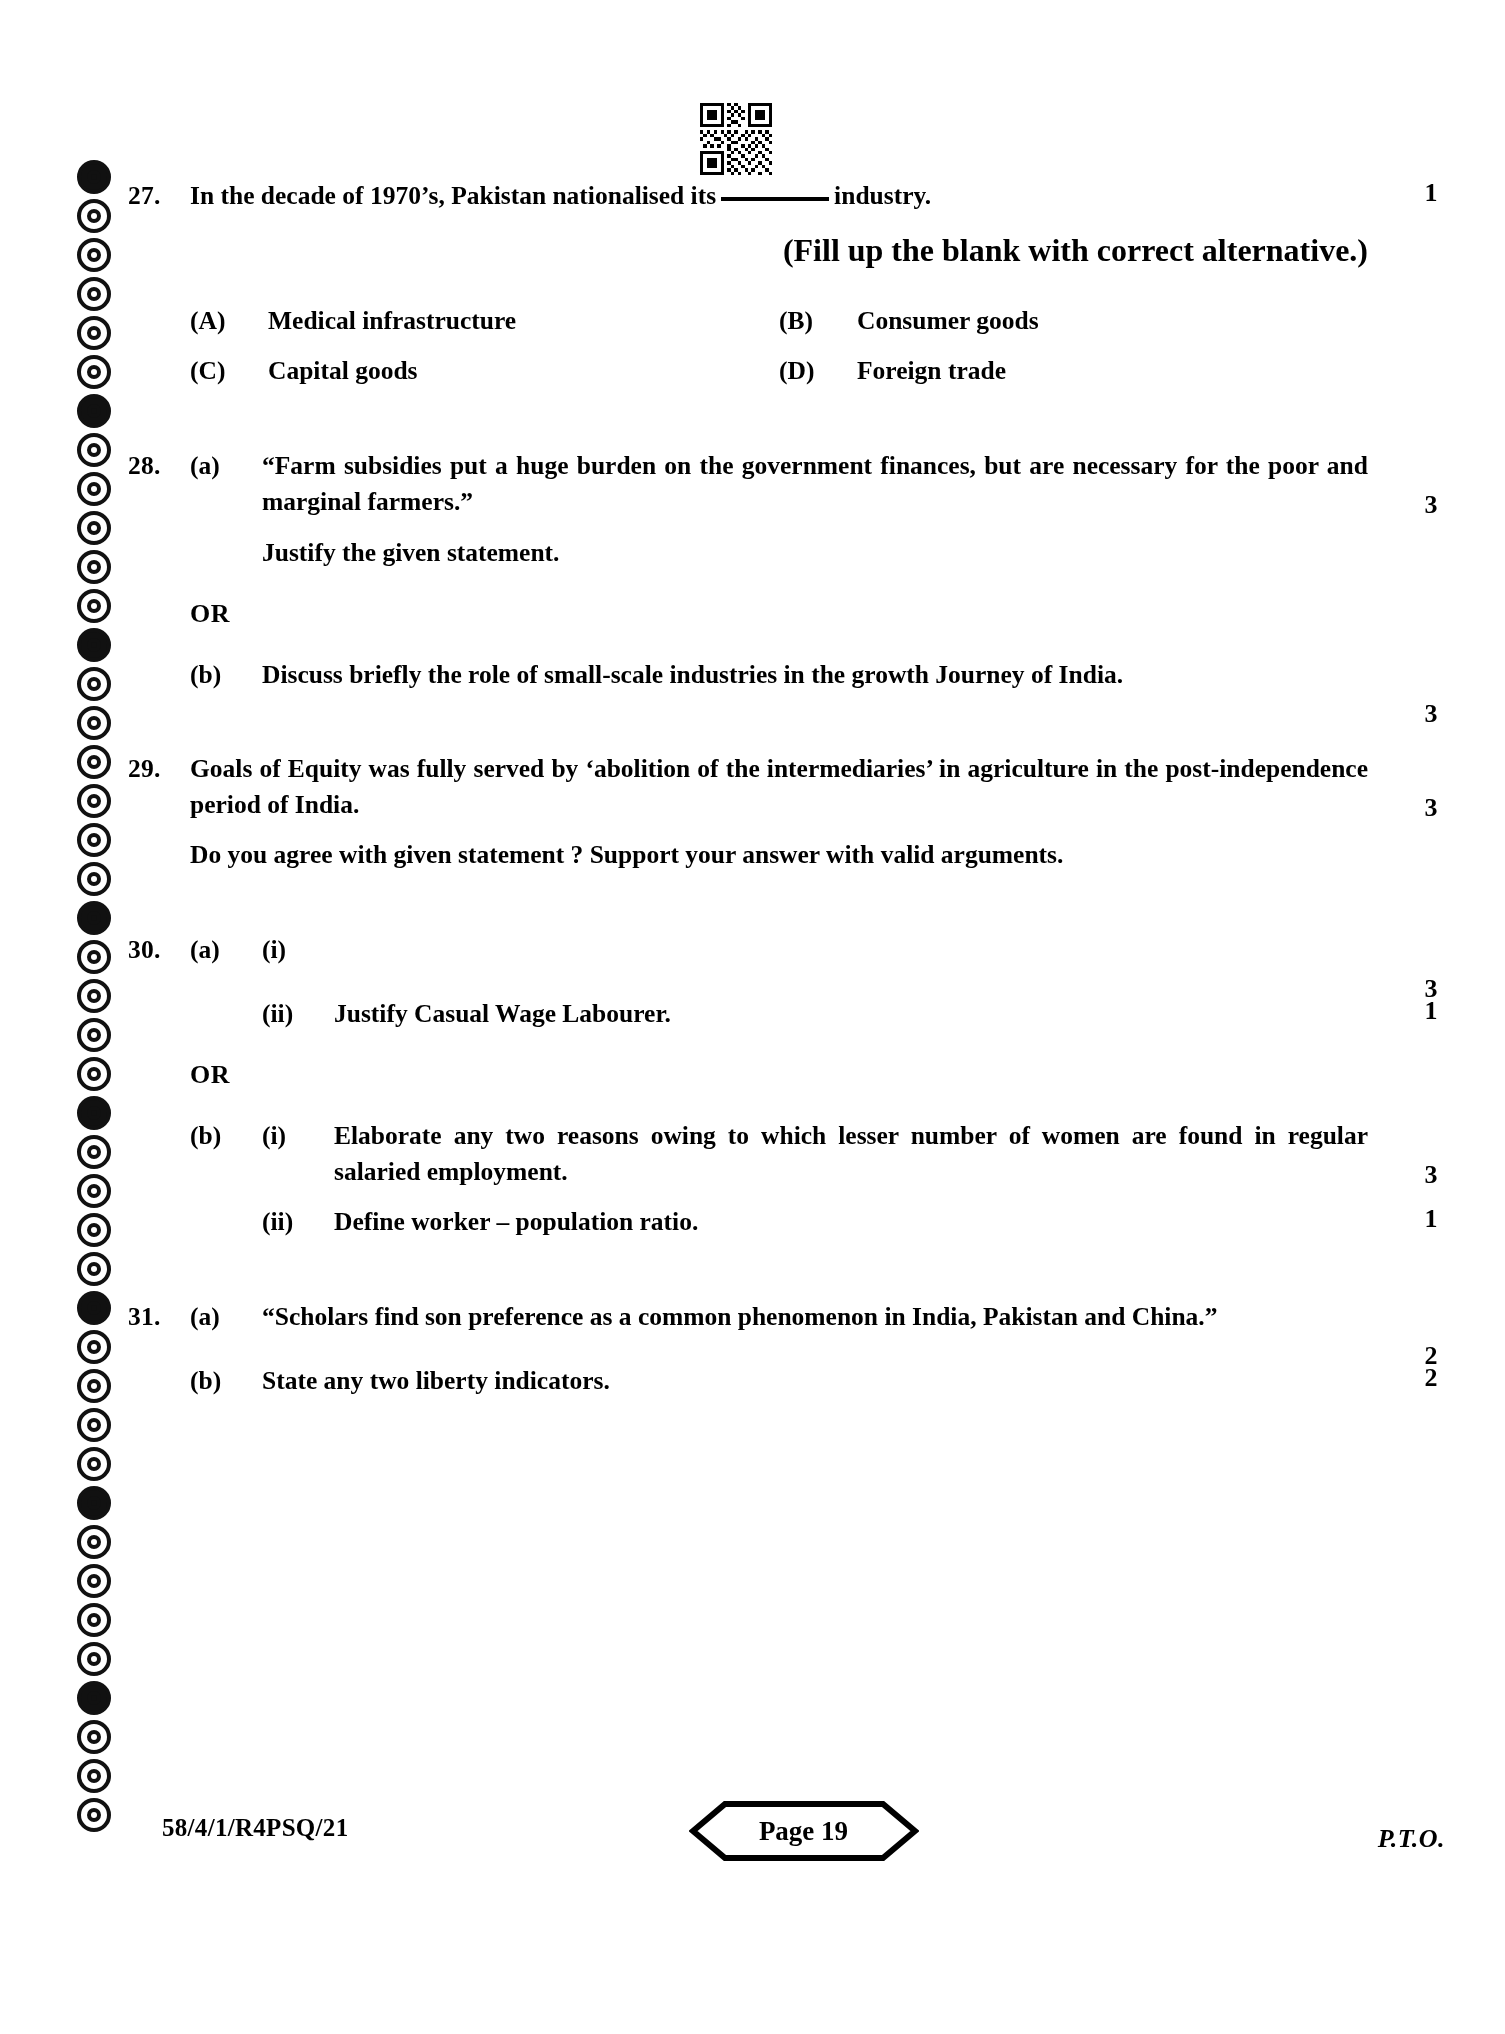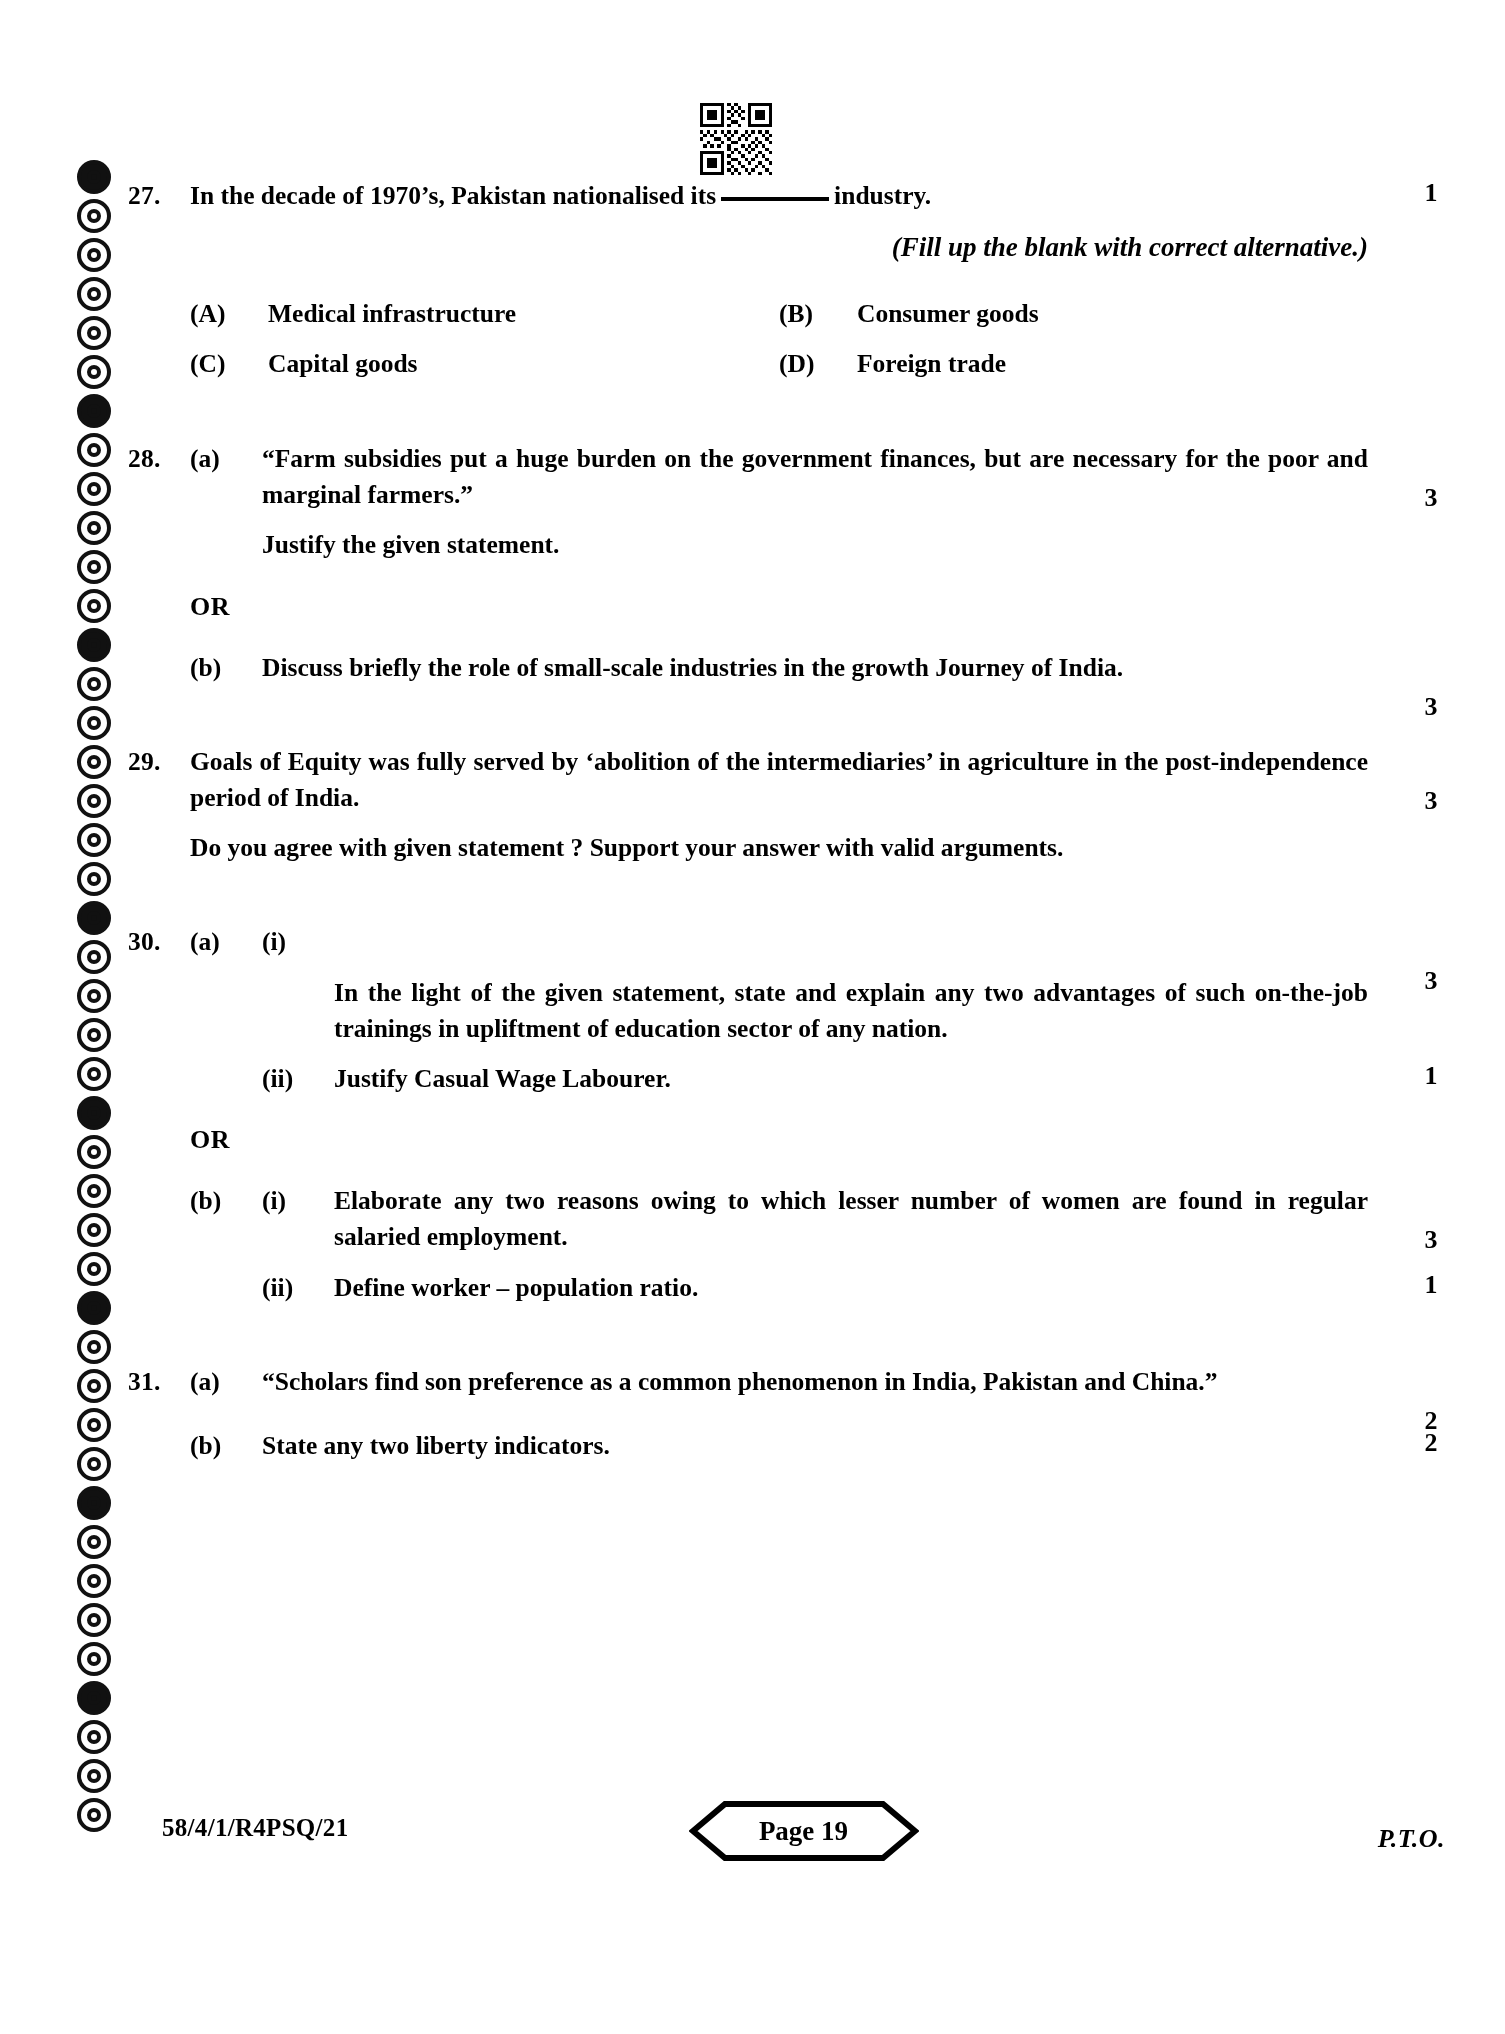--- a/index.html
+++ b/index.html
@@ -138,23 +138,22 @@
     font-weight: bold;
     font-size: 26px;
     letter-spacing: 0.5px;
     width: 1000px;
     margin-left: 0;
   }
 
   .fill-hint {
     text-align: right;
     font-weight: bold;
-    font-size: 27px;
+    font-size: 32px;
     line-height: 1.42;
-    font-style: italic;
   }
 
   .blank-line {
     display: inline-block;
     width: 108px;
     border-bottom: 4px solid #000;
     vertical-align: 3px;
     margin: 0 5px;
   }
 
@@ -489,26 +488,20 @@
     <div class="gap-xl"></div>
 
     <div class="q-block">
       <div class="row">
         <div class="qnum">30.</div>
         <div class="lbl-a">(a)</div>
         <div class="lbl-i">(i)</div>
         <div class="marks" style="top:42px;">3</div>
       </div>
       <div class="gap-sm"></div>
-      <div class="row">
-        <div class="spacer62"></div>
-        <div class="spacer72"></div>
-        <div class="spacer72"></div>
-        <div class="txt">In the light of the given statement, state and explain any two advantages of such on-the-job trainings in upliftment of education sector of any nation.</div>
-      </div>
       <div class="gap-sm"></div>
       <div class="row">
         <div class="spacer62"></div>
         <div class="spacer72"></div>
         <div class="lbl-i">(ii)</div>
         <div class="txt nojust">Justify Casual Wage Labourer.</div>
         <div class="marks">1</div>
       </div>
       <div class="gap-md"></div>
       <div class="row">

